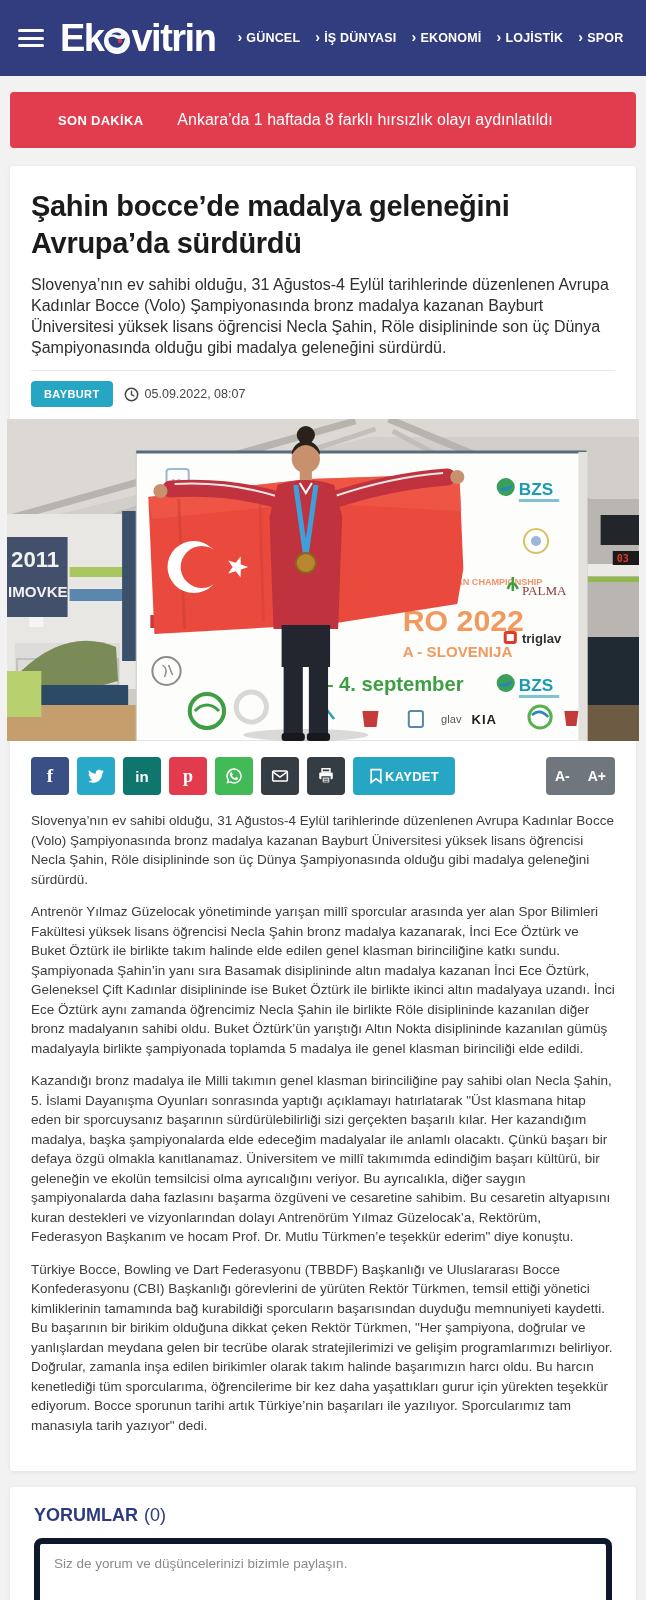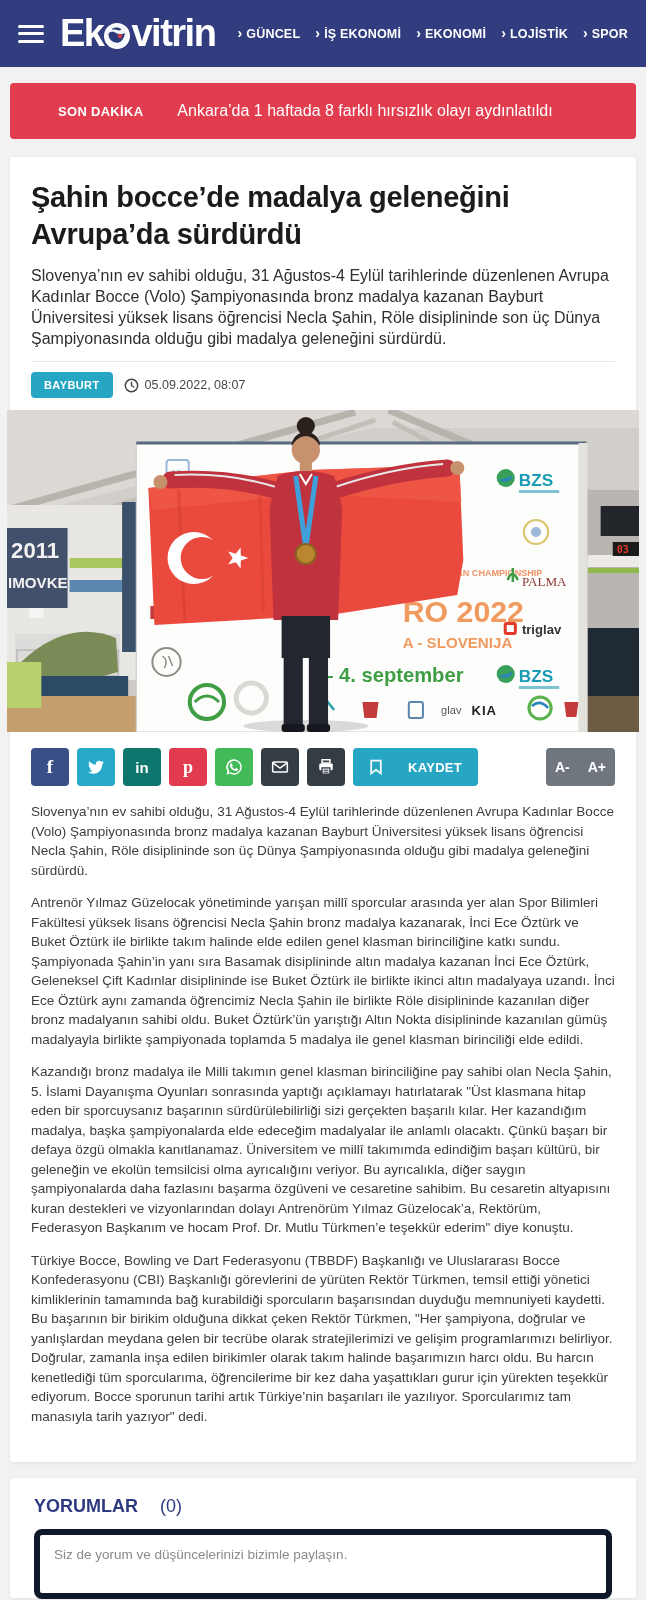--- a/index.html
+++ b/index.html
@@ -4,21 +4,21 @@
 <style>
   html,body{margin:0;padding:0;}
   body{
     width:646px;height:1600px;overflow:hidden;
     background:#f2f2f3;
     font-family:"Liberation Sans", sans-serif;
     -webkit-font-smoothing:antialiased;
   }
   
   .site-header{
-    height:67px;background:#313d7f;display:flex;align-items:center;
+    height:76px;background:#313d7f;display:flex;align-items:center;
     padding:0 12px;box-sizing:border-box;
   }
   .burger{width:26px;height:18px;display:flex;flex-direction:column;justify-content:space-between;cursor:pointer;margin:0 6px;}
   .burger span{display:block;height:3px;background:#fff;border-radius:2px;}
   .logo{display:flex;align-items:baseline;color:#fff;font-weight:bold;font-size:38px;letter-spacing:-1.5px;margin-left:10px;cursor:pointer;}
   .logo .globe{
     width:26px;height:26px;border-radius:50%;background:#fff;position:relative;top:3px;margin:0 1px;
     display:inline-block;overflow:hidden;border:2px solid #fff;box-sizing:border-box;
   }
   .logo .globe svg{display:block}
@@ -61,38 +61,38 @@
   }
   .sbtn svg{display:block}
   .sbtn.fb{background:#3b4f87;font-size:19px;font-weight:bold;font-family:"Liberation Serif",serif;}
   .sbtn.tw{background:#29a9c9;}
   .sbtn.li{background:#0f766e;font-size:15px;font-weight:bold;}
   .sbtn.pin{background:#e23b4e;font-size:18px;font-weight:bold;font-family:"Liberation Serif",serif;}
   .sbtn.wa{background:#41ba57;}
   .sbtn.mail,.sbtn.print{background:#343c44;}
   .save-btn{
     height:38px;background:#27a6c3;color:#fff;border:0;border-radius:4px;cursor:pointer;
-    display:flex;align-items:center;gap:25px;padding:0 16px;font-weight:bold;font-size:13px;letter-spacing:.3px;
+    display:flex;align-items:center;gap:2px;padding:0 16px;font-weight:bold;font-size:13px;letter-spacing:.3px;
     font-family:"Liberation Sans",sans-serif;
   }
   .font-size-ctrl{
     margin-left:auto;background:#70767d;border-radius:4px;height:38px;display:flex;align-items:center;
   }
   .fbtn{background:transparent;border:0;color:#fff;font-weight:bold;font-size:14px;cursor:pointer;padding:0 9px;height:100%;}
   
   .article-body p{margin:0 0 13px;font-size:13.5px;line-height:19.5px;color:#3d3d3d;}
   .article-body{margin-top:16px;}
   .article-body p:last-child{margin-bottom:20px;}
   
   .comments-card{
     margin:16px 10px 0;background:#fff;border-radius:3px;
     box-shadow:0 1px 4px rgba(0,0,0,.07);
     padding:18px 24px 24px;box-sizing:border-box;height:120px;
   }
-  .comments-title{margin:0;font-size:18px;color:#2d3a80;font-weight:bold;display:flex;gap:22px;align-items:baseline;}
+  .comments-title{margin:0;font-size:18px;color:#2d3a80;font-weight:bold;display:flex;gap:6px;align-items:baseline;}
   .comments-title .count{font-weight:normal;}
   .comment-input{
     margin-top:12px;width:100%;box-sizing:border-box;height:70px;
     border:6px solid #0f172a;border-radius:8px;padding:12px 14px;
     font-size:13.5px;color:#333;font-family:Liberation Sans, sans-serif;resize:none;
   }
   .comment-input::placeholder{color:#8a8a8a;}
 </style>
 </head>
 <body>
@@ -115,21 +115,21 @@
     </span>
     <span>vitrin</span>
   </div>
   <nav class="main-nav">
     <span class="nav-item">
         <span class="chev">›</span>
         <span>GÜNCEL</span>
       </span>
     <span class="nav-item">
         <span class="chev">›</span>
-        <span>İŞ EKONOMİ</span>
+        <span>İŞ DÜNYASI</span>
       </span>
     <span class="nav-item">
         <span class="chev">›</span>
         <span>EKONOMİ</span>
       </span>
     <span class="nav-item">
         <span class="chev">›</span>
         <span>LOJİSTİK</span>
       </span>
     <span class="nav-item">

